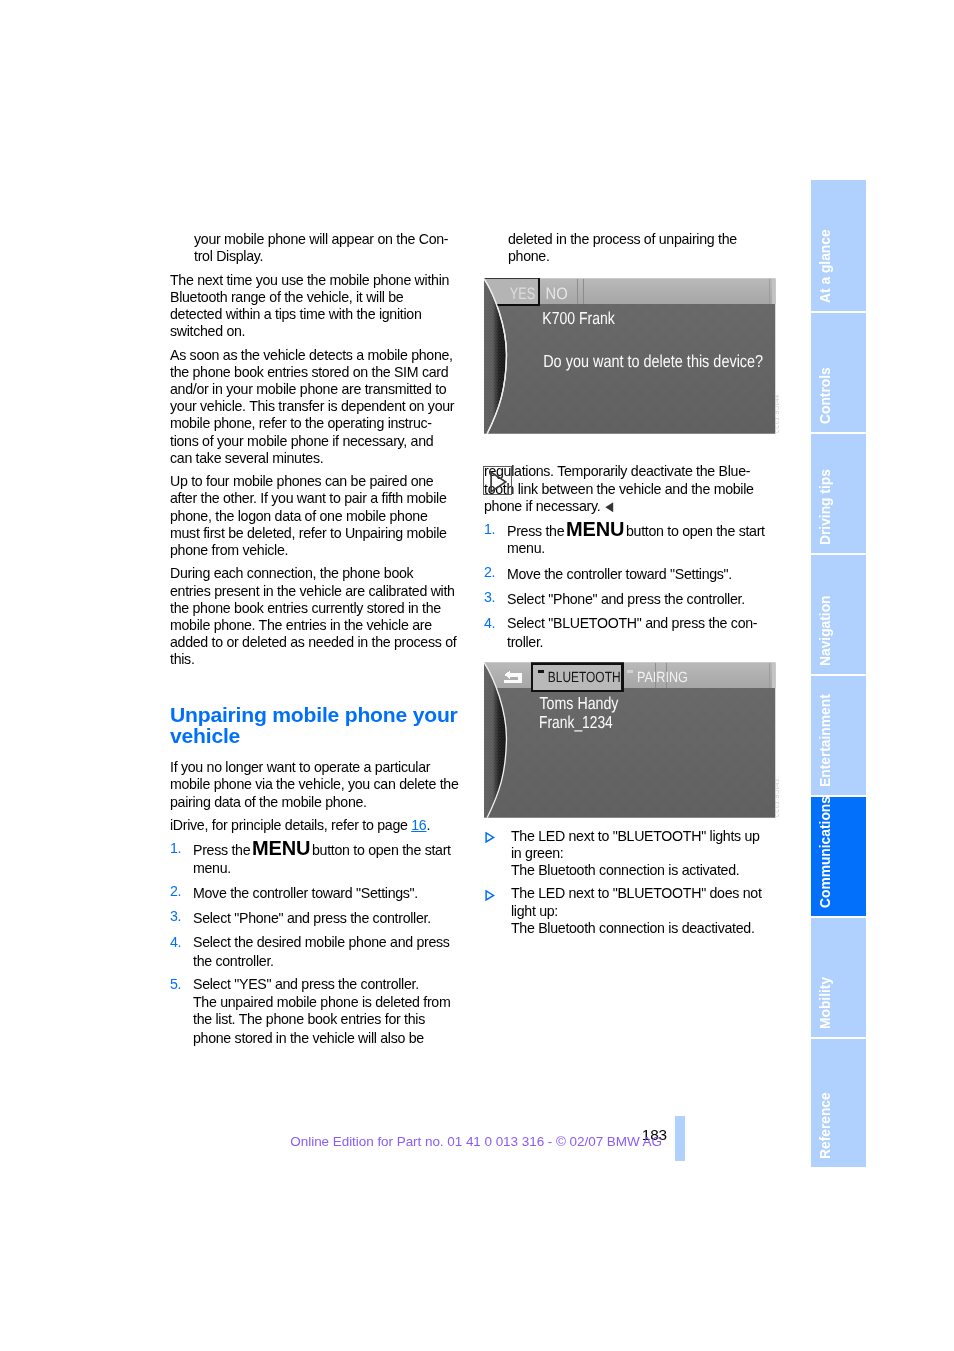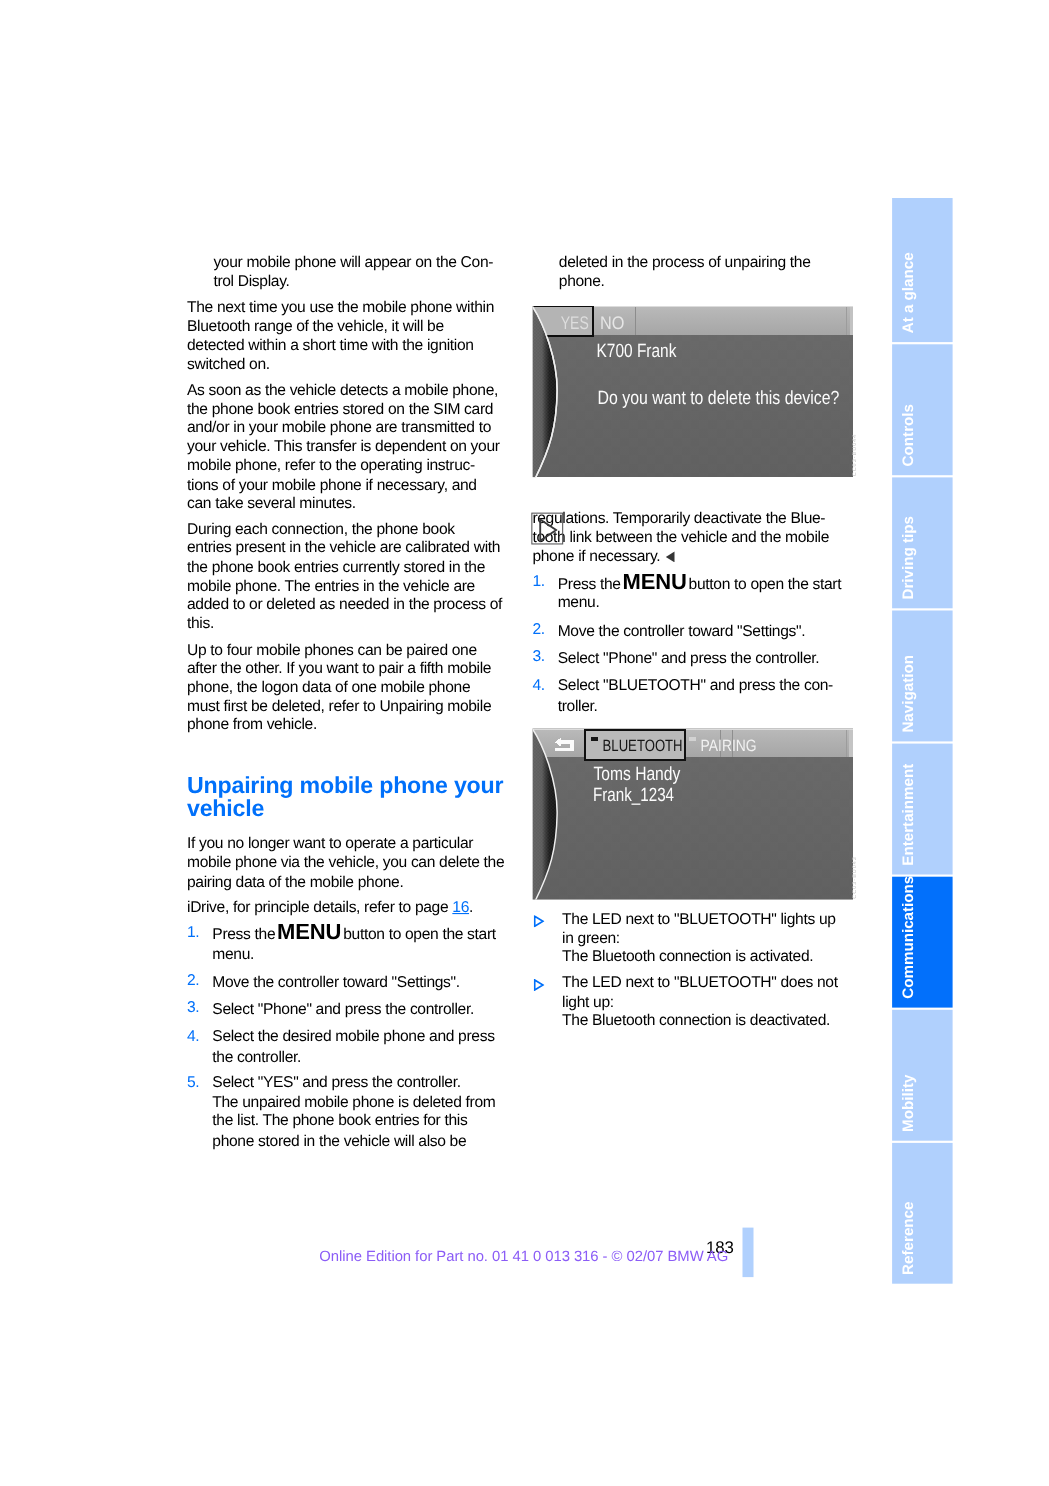--- a/index.html
+++ b/index.html
@@ -56,40 +56,40 @@
 </style>
 </head>
 <body>
 
 <div class="page">
 <div class="col colL">
   <p class="bt indent">your mobile phone will appear on the Con-
 trol Display.</p>
   <p class="bt">The next time you use the mobile phone within
 Bluetooth range of the vehicle, it will be
-detected within a short time with the ignition
+detected within a tips time with the ignition
 switched on.</p>
   <p class="bt">As soon as the vehicle detects a mobile phone,
 the phone book entries stored on the SIM card
 and/or in your mobile phone are transmitted to
 your vehicle. This transfer is dependent on your
 mobile phone, refer to the operating instruc-
 tions of your mobile phone if necessary, and
 can take several minutes.</p>
+  <p class="bt">Up to four mobile phones can be paired one
+after the other. If you want to pair a fifth mobile
+phone, the logon data of one mobile phone
+must first be deleted, refer to Unpairing mobile
+phone from vehicle.</p>
   <p class="bt">During each connection, the phone book
 entries present in the vehicle are calibrated with
 the phone book entries currently stored in the
 mobile phone. The entries in the vehicle are
 added to or deleted as needed in the process of
 this.</p>
-  <p class="bt">Up to four mobile phones can be paired one
-after the other. If you want to pair a fifth mobile
-phone, the logon data of one mobile phone
-must first be deleted, refer to Unpairing mobile
-phone from vehicle.</p>
   <h2 class="sec" style="margin-top:35px">Unpairing mobile phone your
 vehicle</h2>
   <p class="bt" style="margin-top:12px">If you no longer want to operate a particular
 mobile phone via the vehicle, you can delete the
 pairing data of the mobile phone.</p>
   <p class="bt"><span>iDrive, for principle details, refer to page </span><span class="link">16</span><span>.</span></p>
   <ol class="steps">
     <li><span class="num">1.</span><span>Press the </span><span class="menu-btn">MENU</span><span> button to open the start
 menu.</span></li>
     <li><span class="num">2.</span><span>Move the controller toward "Settings".</span><span class="menu-btn"></span><span></span></li>

